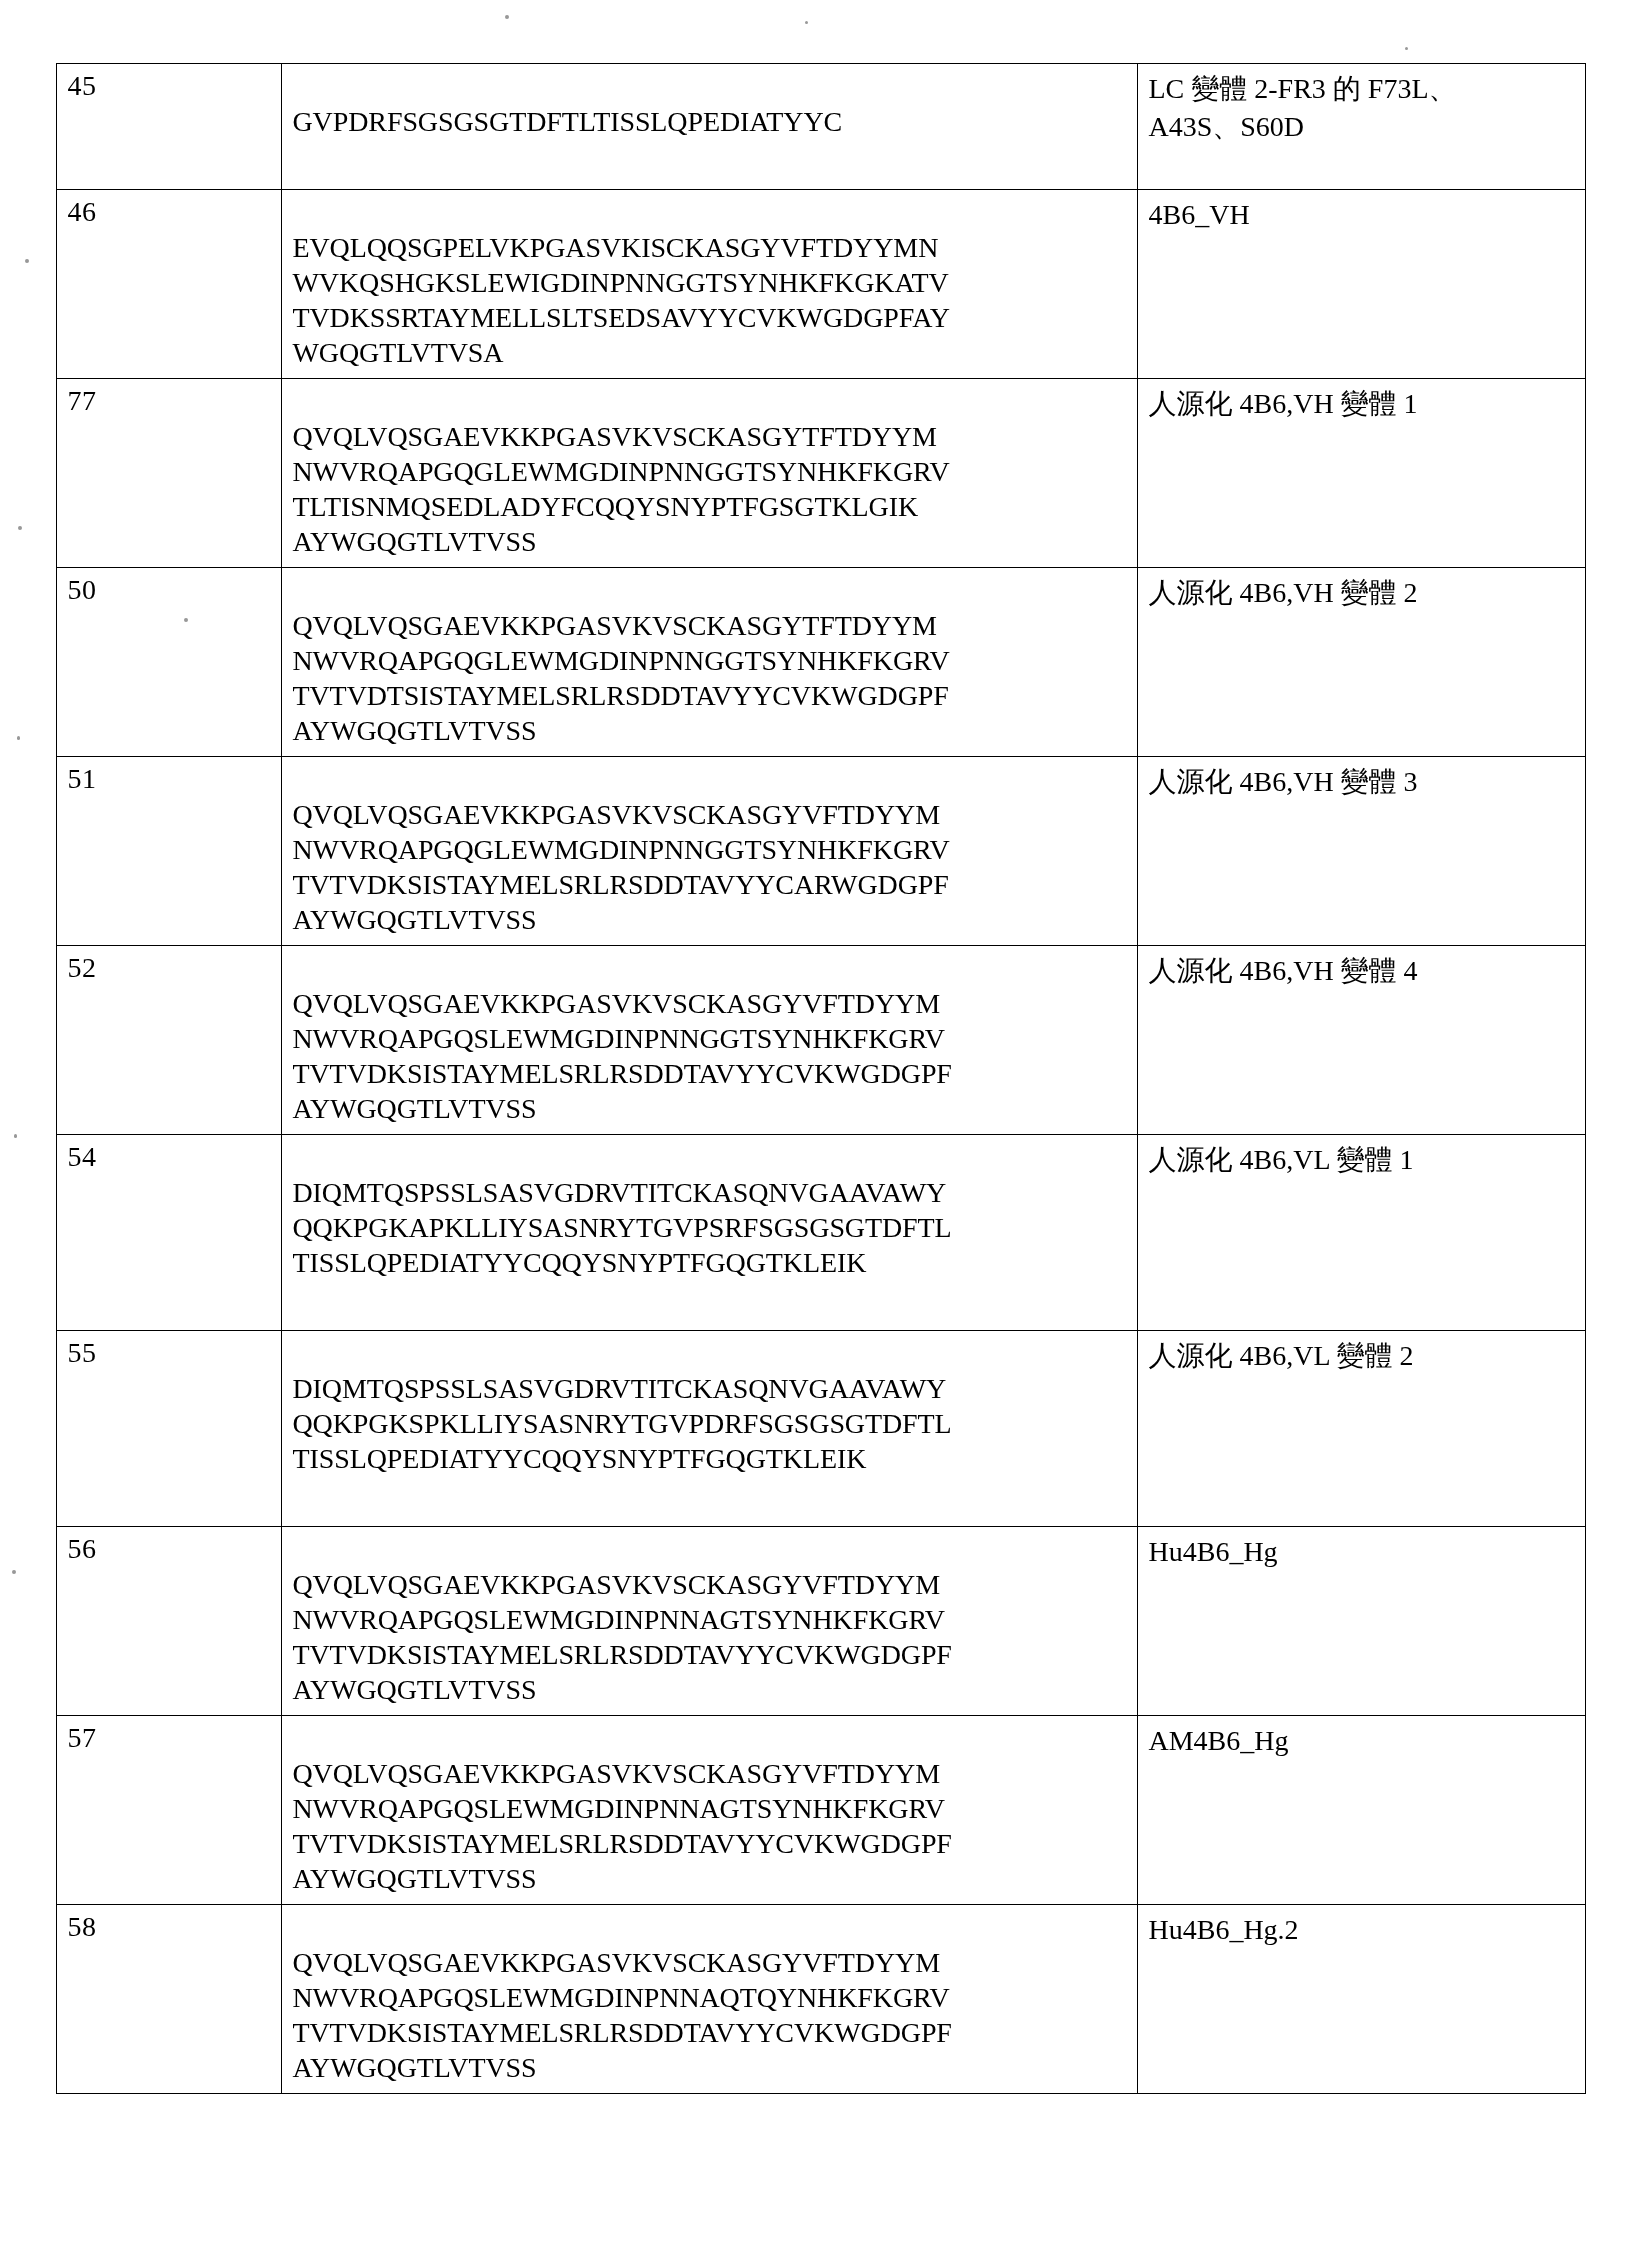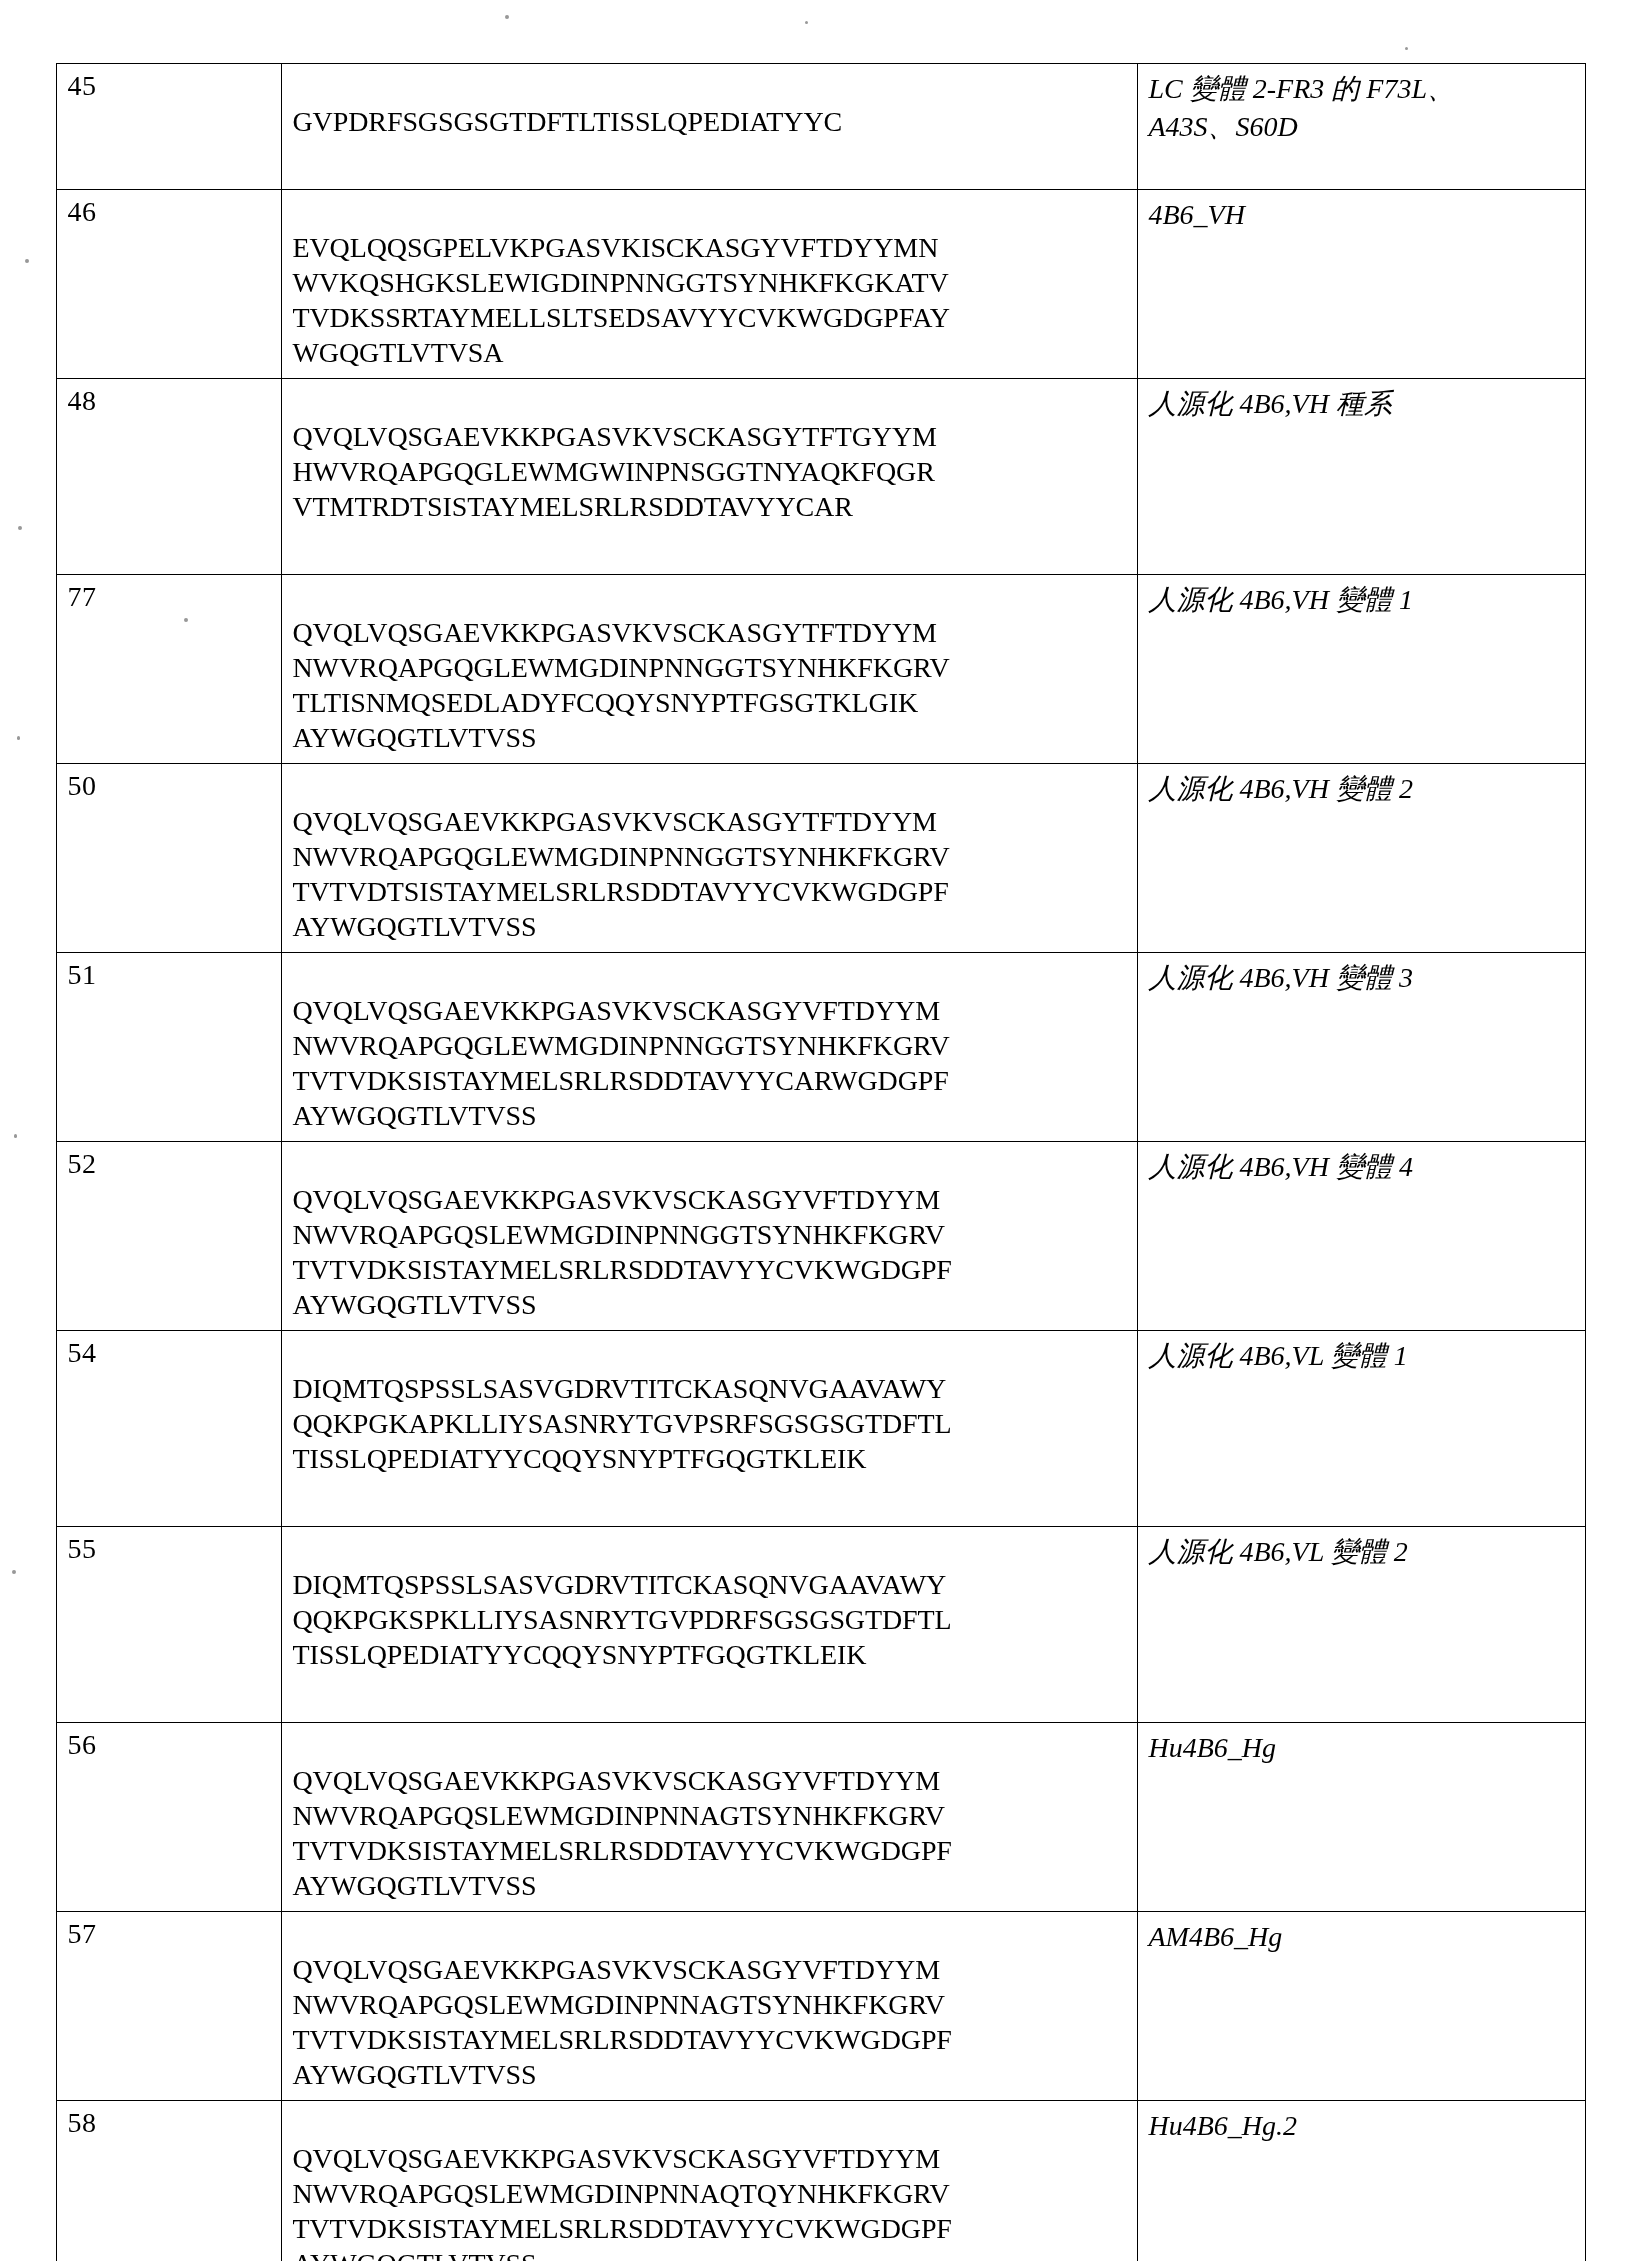--- a/index.html
+++ b/index.html
@@ -64,21 +64,20 @@
   .seq-line {
     font-size: 28px;
     line-height: 1.245;
     letter-spacing: -0.1px;
     white-space: nowrap;
   }
   .name-line {
     font-size: 28px;
     line-height: 1.35;
     white-space: nowrap;
-    font-style: italic;
   }
   
   .pad-1 { height: 42px; }
 </style>
 </head>
 <body>
 
 <div class="page">
 
   <div class="speck" style="left:505px; top:15px; width:3.8px; height:3.8px;"></div>
@@ -128,38 +127,20 @@
             </div>
           </td>
           <td>
             <div class="name-cell">
               <div class="name-line">4B6_VH</div>
             </div>
           </td>
         </tr>
         <tr>
           <td>
-            <div class="num-cell">48</div>
-          </td>
-          <td>
-            <div class="seq-cell">
-              <div class="seq-line">QVQLVQSGAEVKKPGASVKVSCKASGYTFTGYYM</div>
-              <div class="seq-line">HWVRQAPGQGLEWMGWINPNSGGTNYAQKFQGR</div>
-              <div class="seq-line">VTMTRDTSISTAYMELSRLRSDDTAVYYCAR</div>
-              <div class="pad-1"></div>
-            </div>
-          </td>
-          <td>
-            <div class="name-cell">
-              <div class="name-line">人源化 4B6,VH 種系</div>
-            </div>
-          </td>
-        </tr>
-        <tr>
-          <td>
             <div class="num-cell">77</div>
           </td>
           <td>
             <div class="seq-cell">
               <div class="seq-line">QVQLVQSGAEVKKPGASVKVSCKASGYTFTDYYM</div>
               <div class="seq-line">NWVRQAPGQGLEWMGDINPNNGGTSYNHKFKGRV</div>
               <div class="seq-line">TLTISNMQSEDLADYFCQQYSNYPTFGSGTKLGIK</div>
               <div class="seq-line">AYWGQGTLVTVSS</div>
             </div>
           </td>

